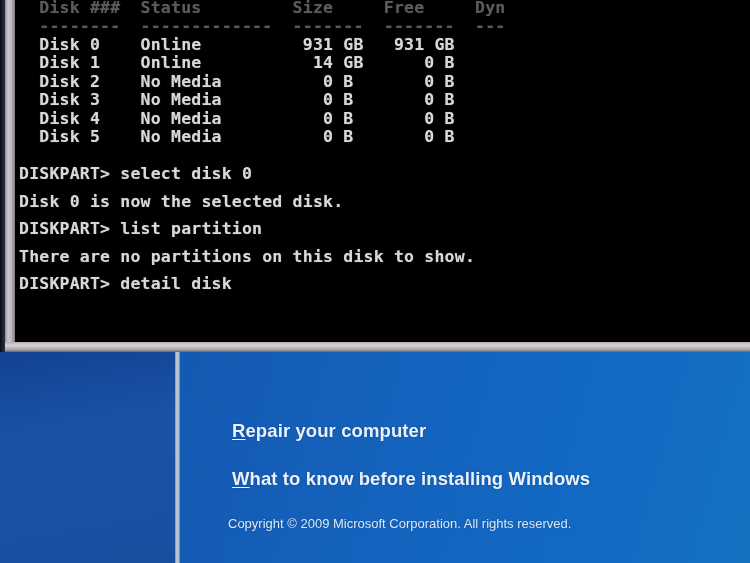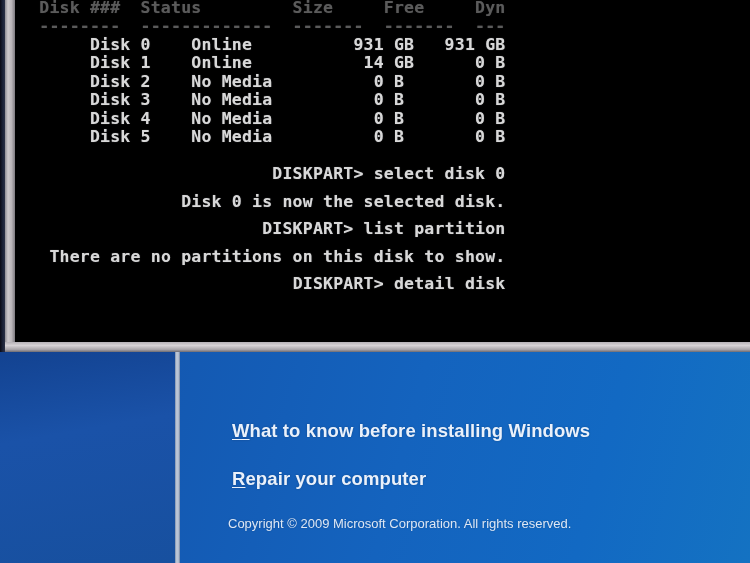--- a/index.html
+++ b/index.html
@@ -77,35 +77,35 @@
     font-size:16.5px;
     line-height:18.5px;
     font-weight:bold;
     white-space:pre;
     letter-spacing:0.2px;
     text-shadow:0 0 1px rgba(200,200,210,0.5);
   }
   #console-text .header-row{ opacity:0.42; }
   #console-text .blank{ display:block; height:18.5px; }
   #console-text .gap{ display:block; height:9px; }
-  .cmdline{ display:block;text-align:right; }
+  .cmdline{ display:block; }
 </style>
 </head>
 <body>
 
 <div id="setup-bg">
   <div id="setup-left-pane"></div>
   <div id="setup-right-pane"></div>
   <div id="setup-divider"></div>
 
   <div id="setup-links">
 
+    <div class="setup-link"><span class="accel">R</span><span>epair your computer</span></div>
+
     <div class="setup-link"><span class="accel">W</span><span>hat to know before installing Windows</span></div>
-
-    <div class="setup-link"><span class="accel">R</span><span>epair your computer</span></div>
 
     <div id="setup-copyright">Copyright © 2009 Microsoft Corporation. All rights reserved.</div>
   </div>
 </div>
 
 <div id="console-window">
   <div id="console-edge-left"></div>
   <div id="console-frame-left"></div>
 
   <div id="console-surface">

